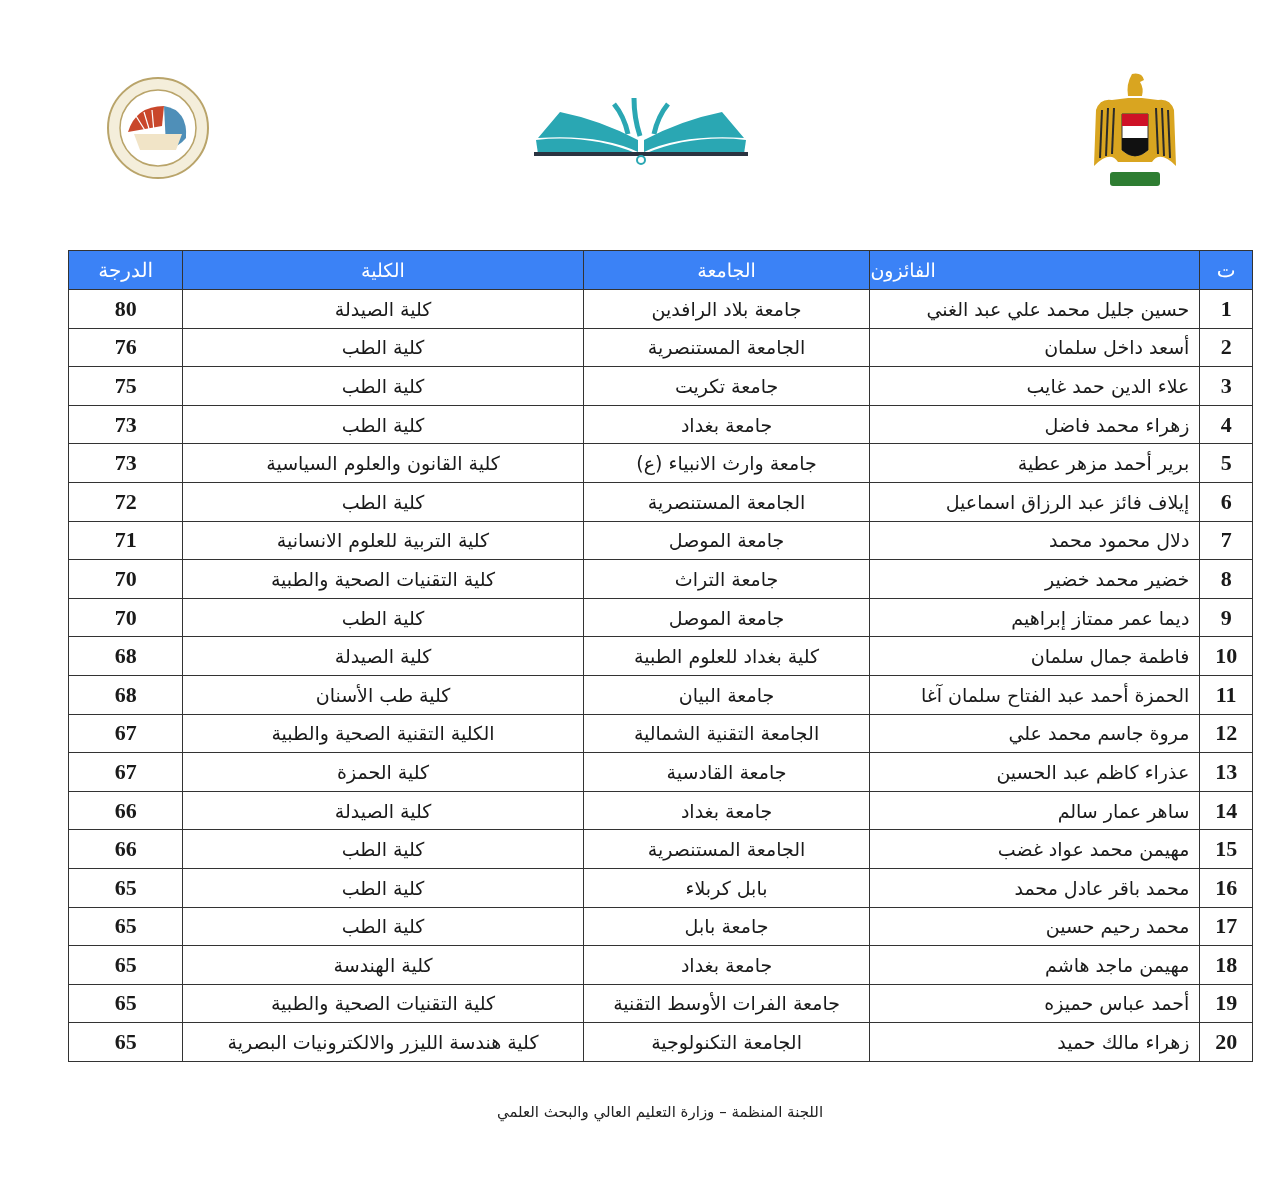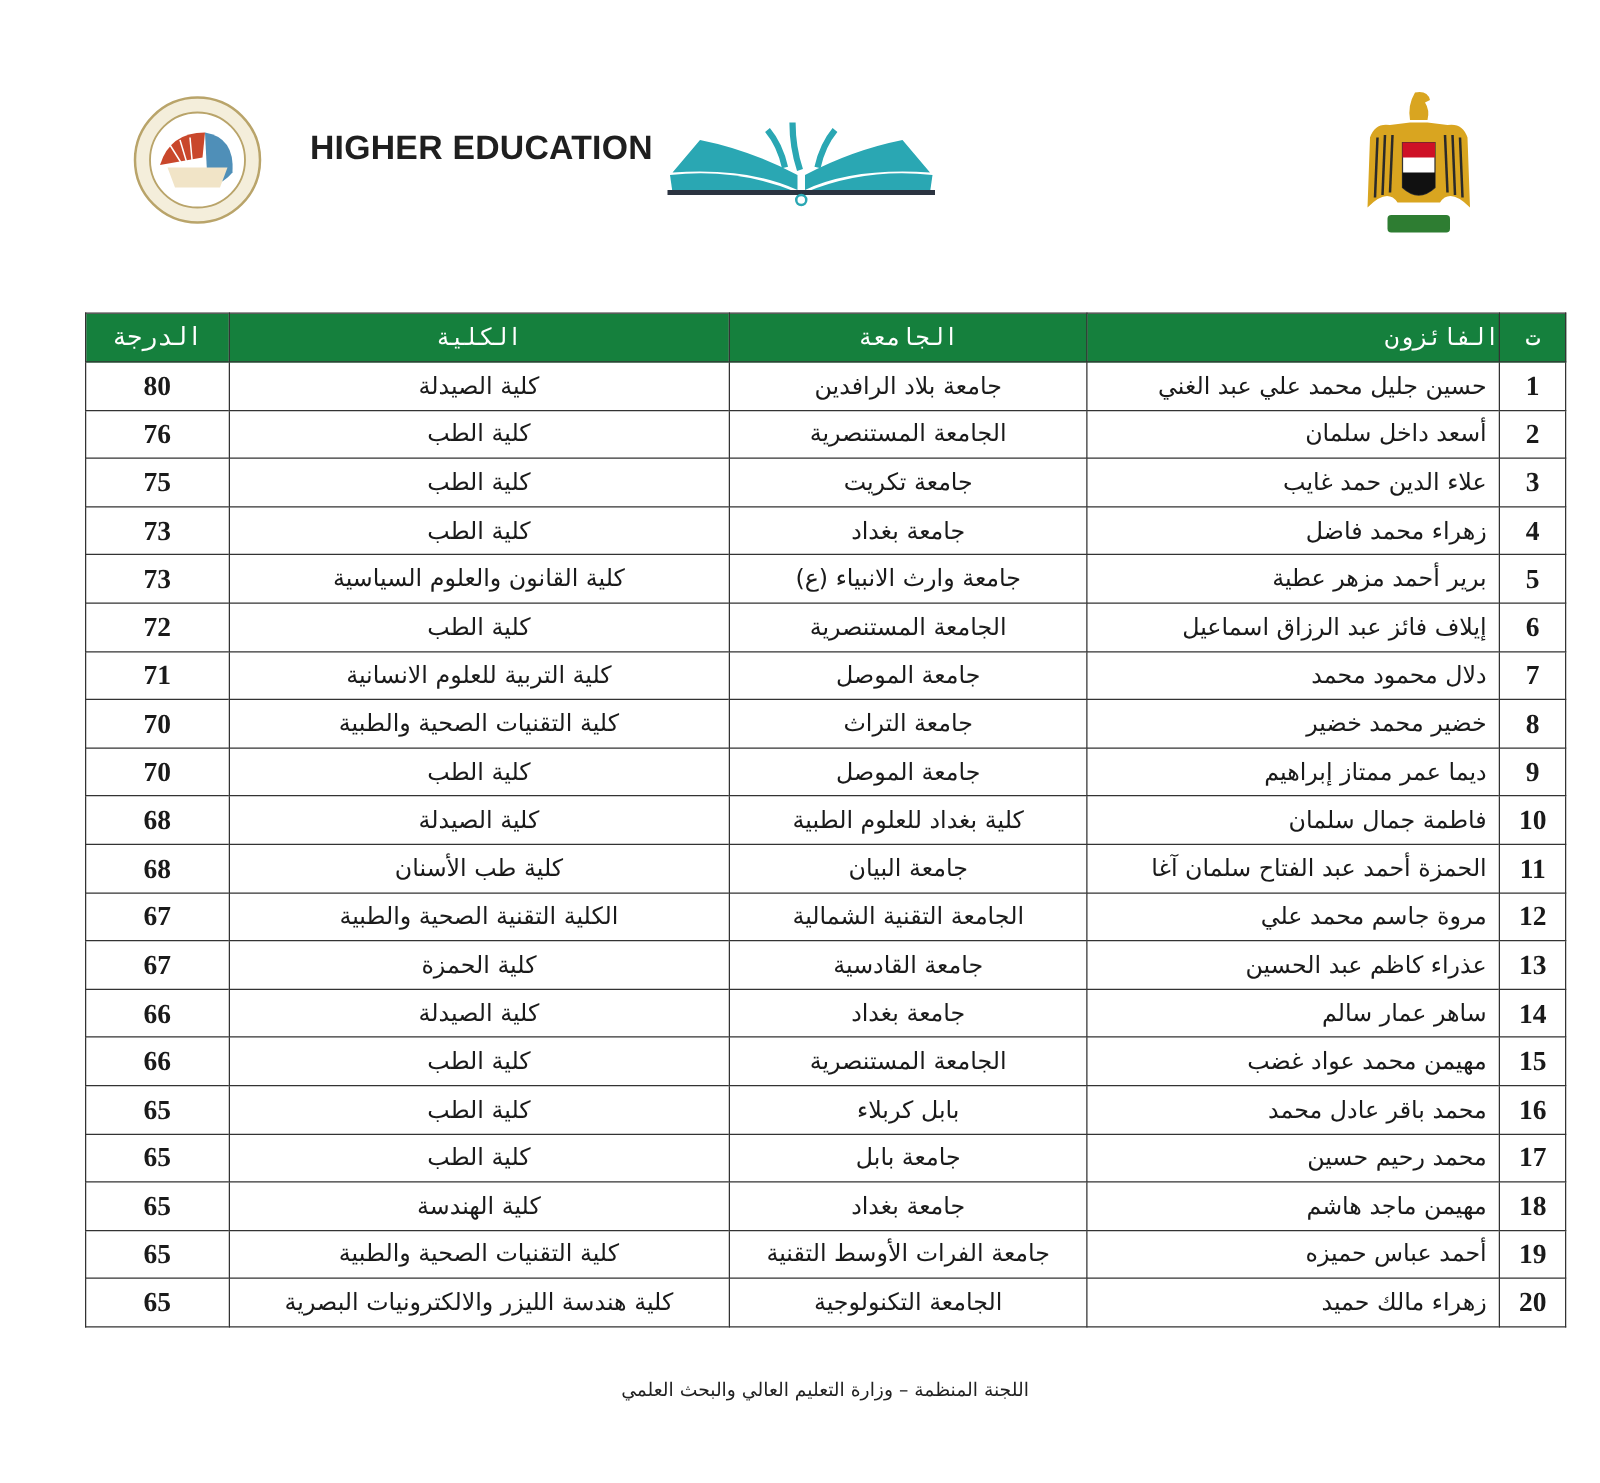--- a/index.html
+++ b/index.html
@@ -7,21 +7,21 @@
 
   .header { position:absolute; left:0; top:0; width:1280px; height:210px; }
   .ministry-seal { position:absolute; left:106px; top:76px; width:104px; height:104px; }
   .award-en { position:absolute; left:248px; top:103px; font-family:"Liberation Sans", sans-serif; font-weight:700; font-size:27px; line-height:31px; color:#1f1f1f; letter-spacing:0.2px; }
   .book-logo { position:absolute; left:530px; top:94px; width:222px; height:74px; }
   .award-ar { position:absolute; left:760px; top:104px; width:275px; direction:rtl; text-align:right; font-family:"DejaVu Sans", sans-serif; font-weight:700; font-size:25px; line-height:33px; color:#1f1f1f; }
   .eagle { position:absolute; left:1090px; top:70px; width:90px; height:124px; }
 
   table.results { position:absolute; left:68px; top:250px; width:1185px; border-collapse:collapse; direction:rtl; font-family:"Liberation Serif", serif; }
   table.results th, table.results td { border:1.5px solid #333; padding:0; height:37.6px; }
-  table.results th { background:#15803d; color:#ffffff; font-family:Liberation Mono, monospace; font-weight:400; font-size:20px; height:38px; }
+  table.results th { background:#3b82f6; color:#ffffff; font-family:Liberation Serif, serif; font-weight:400; font-size:20px; height:38px; }
   table.results td { font-size:22px; }
   .c-idx { width:52px; text-align:center; }
   .c-name { width:322px; text-align:right; padding-right:10px !important; font-family:"DejaVu Sans", sans-serif; font-size:19px !important; }
   .c-uni { width:288px; text-align:center; font-family:"DejaVu Sans", sans-serif; font-size:19px !important; }
   .c-col { width:403px; text-align:center; font-family:"DejaVu Sans", sans-serif; font-size:19px !important; }
   .c-grade { width:114px; text-align:center; }
   td.c-idx, td.c-grade { font-family:"Liberation Serif", serif; font-size:24px;font-weight:bold; }
 
   .footer { position:absolute; left:0; width:1320px; top:1103px; text-align:center; direction:rtl; font-family:"DejaVu Sans", sans-serif; font-size:15px; color:#222; }
 </style>
@@ -37,21 +37,20 @@
     <path d="M58 30 Q82 34 80 62 Q70 74 60 70 Z" fill="#4f8fb8"></path>
     <path d="M28 58 L76 58 L70 74 L34 74 Z" fill="#f1e4c7"></path>
     <g stroke="#ffffff" stroke-width="1.2">
       <line x1="40" y1="56" x2="30" y2="40"></line>
         <line x1="44" y1="56" x2="38" y2="36"></line>
         <line x1="48" y1="56" x2="46" y2="34"></line>
     </g>
   </svg>
 
   <div class="award-en">
-    <div>HIGHER EDUCATION</div>
   </div>
 
   <svg class="book-logo" viewBox="0 0 222 74">
     <path d="M84 10 Q94 22 98 40" stroke="#2aa7b3" stroke-width="5" fill="none"></path>
     <path d="M104 4 Q104 24 110 42" stroke="#2aa7b3" stroke-width="5" fill="none"></path>
     <path d="M138 10 Q128 22 124 40" stroke="#2aa7b3" stroke-width="5" fill="none"></path>
     <path d="M30 18 Q70 26 108 46 L108 58 Q70 40 8 44 Z" fill="#2aa7b3"></path>
     <path d="M192 18 Q152 26 114 46 L114 58 Q152 40 214 44 Z" fill="#2aa7b3"></path>
     <path d="M6 46 Q60 40 108 60 L8 60 Z" fill="#2aa7b3"></path>
     <path d="M216 46 Q162 40 114 60 L214 60 Z" fill="#2aa7b3"></path>
@@ -77,21 +76,21 @@
     <rect x="32" y="44" width="26" height="12" fill="#ce1126"></rect>
     <path d="M32 68 L58 68 L58 80 Q45 92 32 80 Z" fill="#111"></path>
     <rect x="20" y="102" width="50" height="14" rx="3" fill="#2e7d32"></rect>
   </svg>
 </div>
 
 <table class="results">
   <thead>
     <tr>
       <th class="c-idx">ت</th>
-      <th class="c-name" style="text-align:right;padding-right:0 !important;">الفائزون</th>
+      <th class="c-name" style="text-align:left;padding-right:0 !important;">الفائزون</th>
       <th class="c-uni">الجامعة</th>
       <th class="c-col">الكلية</th>
       <th class="c-grade">الدرجة</th>
     </tr>
   </thead>
   <tbody id="rows-body">
       <tr>
         <td class="c-idx">1</td>
         <td class="c-name">حسين جليل محمد علي عبد الغني</td>
         <td class="c-uni">جامعة بلاد الرافدين</td>

